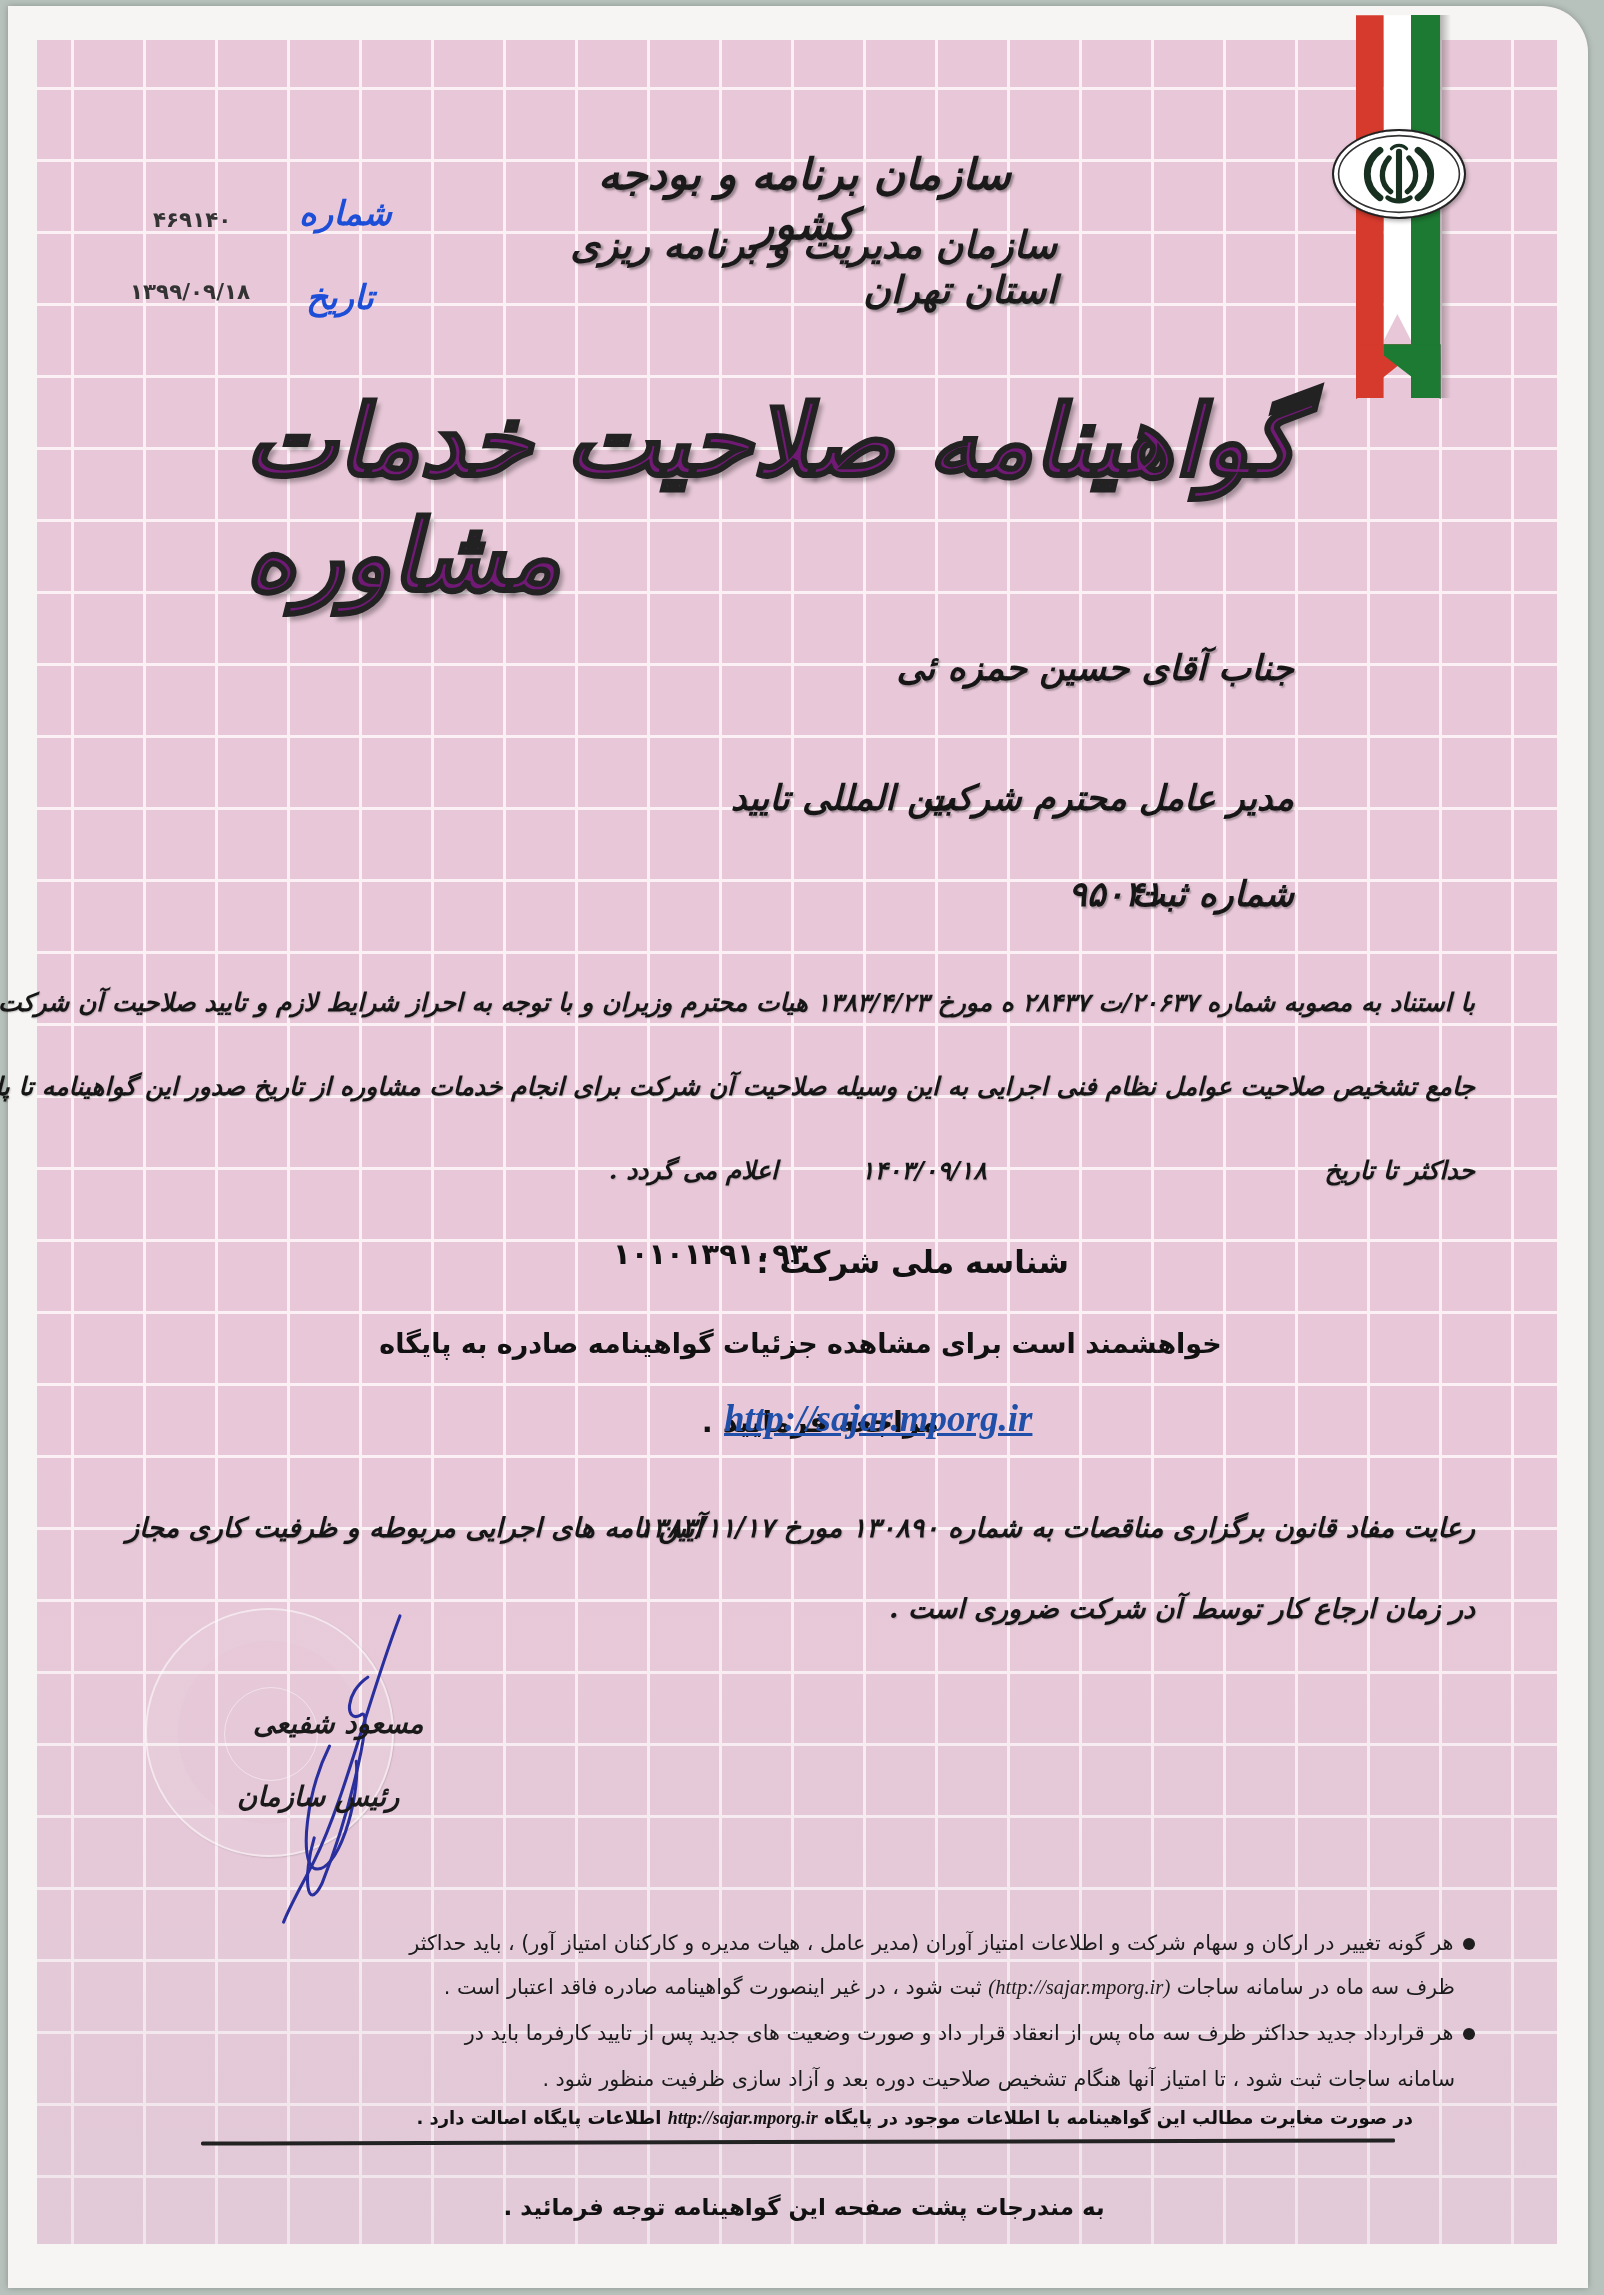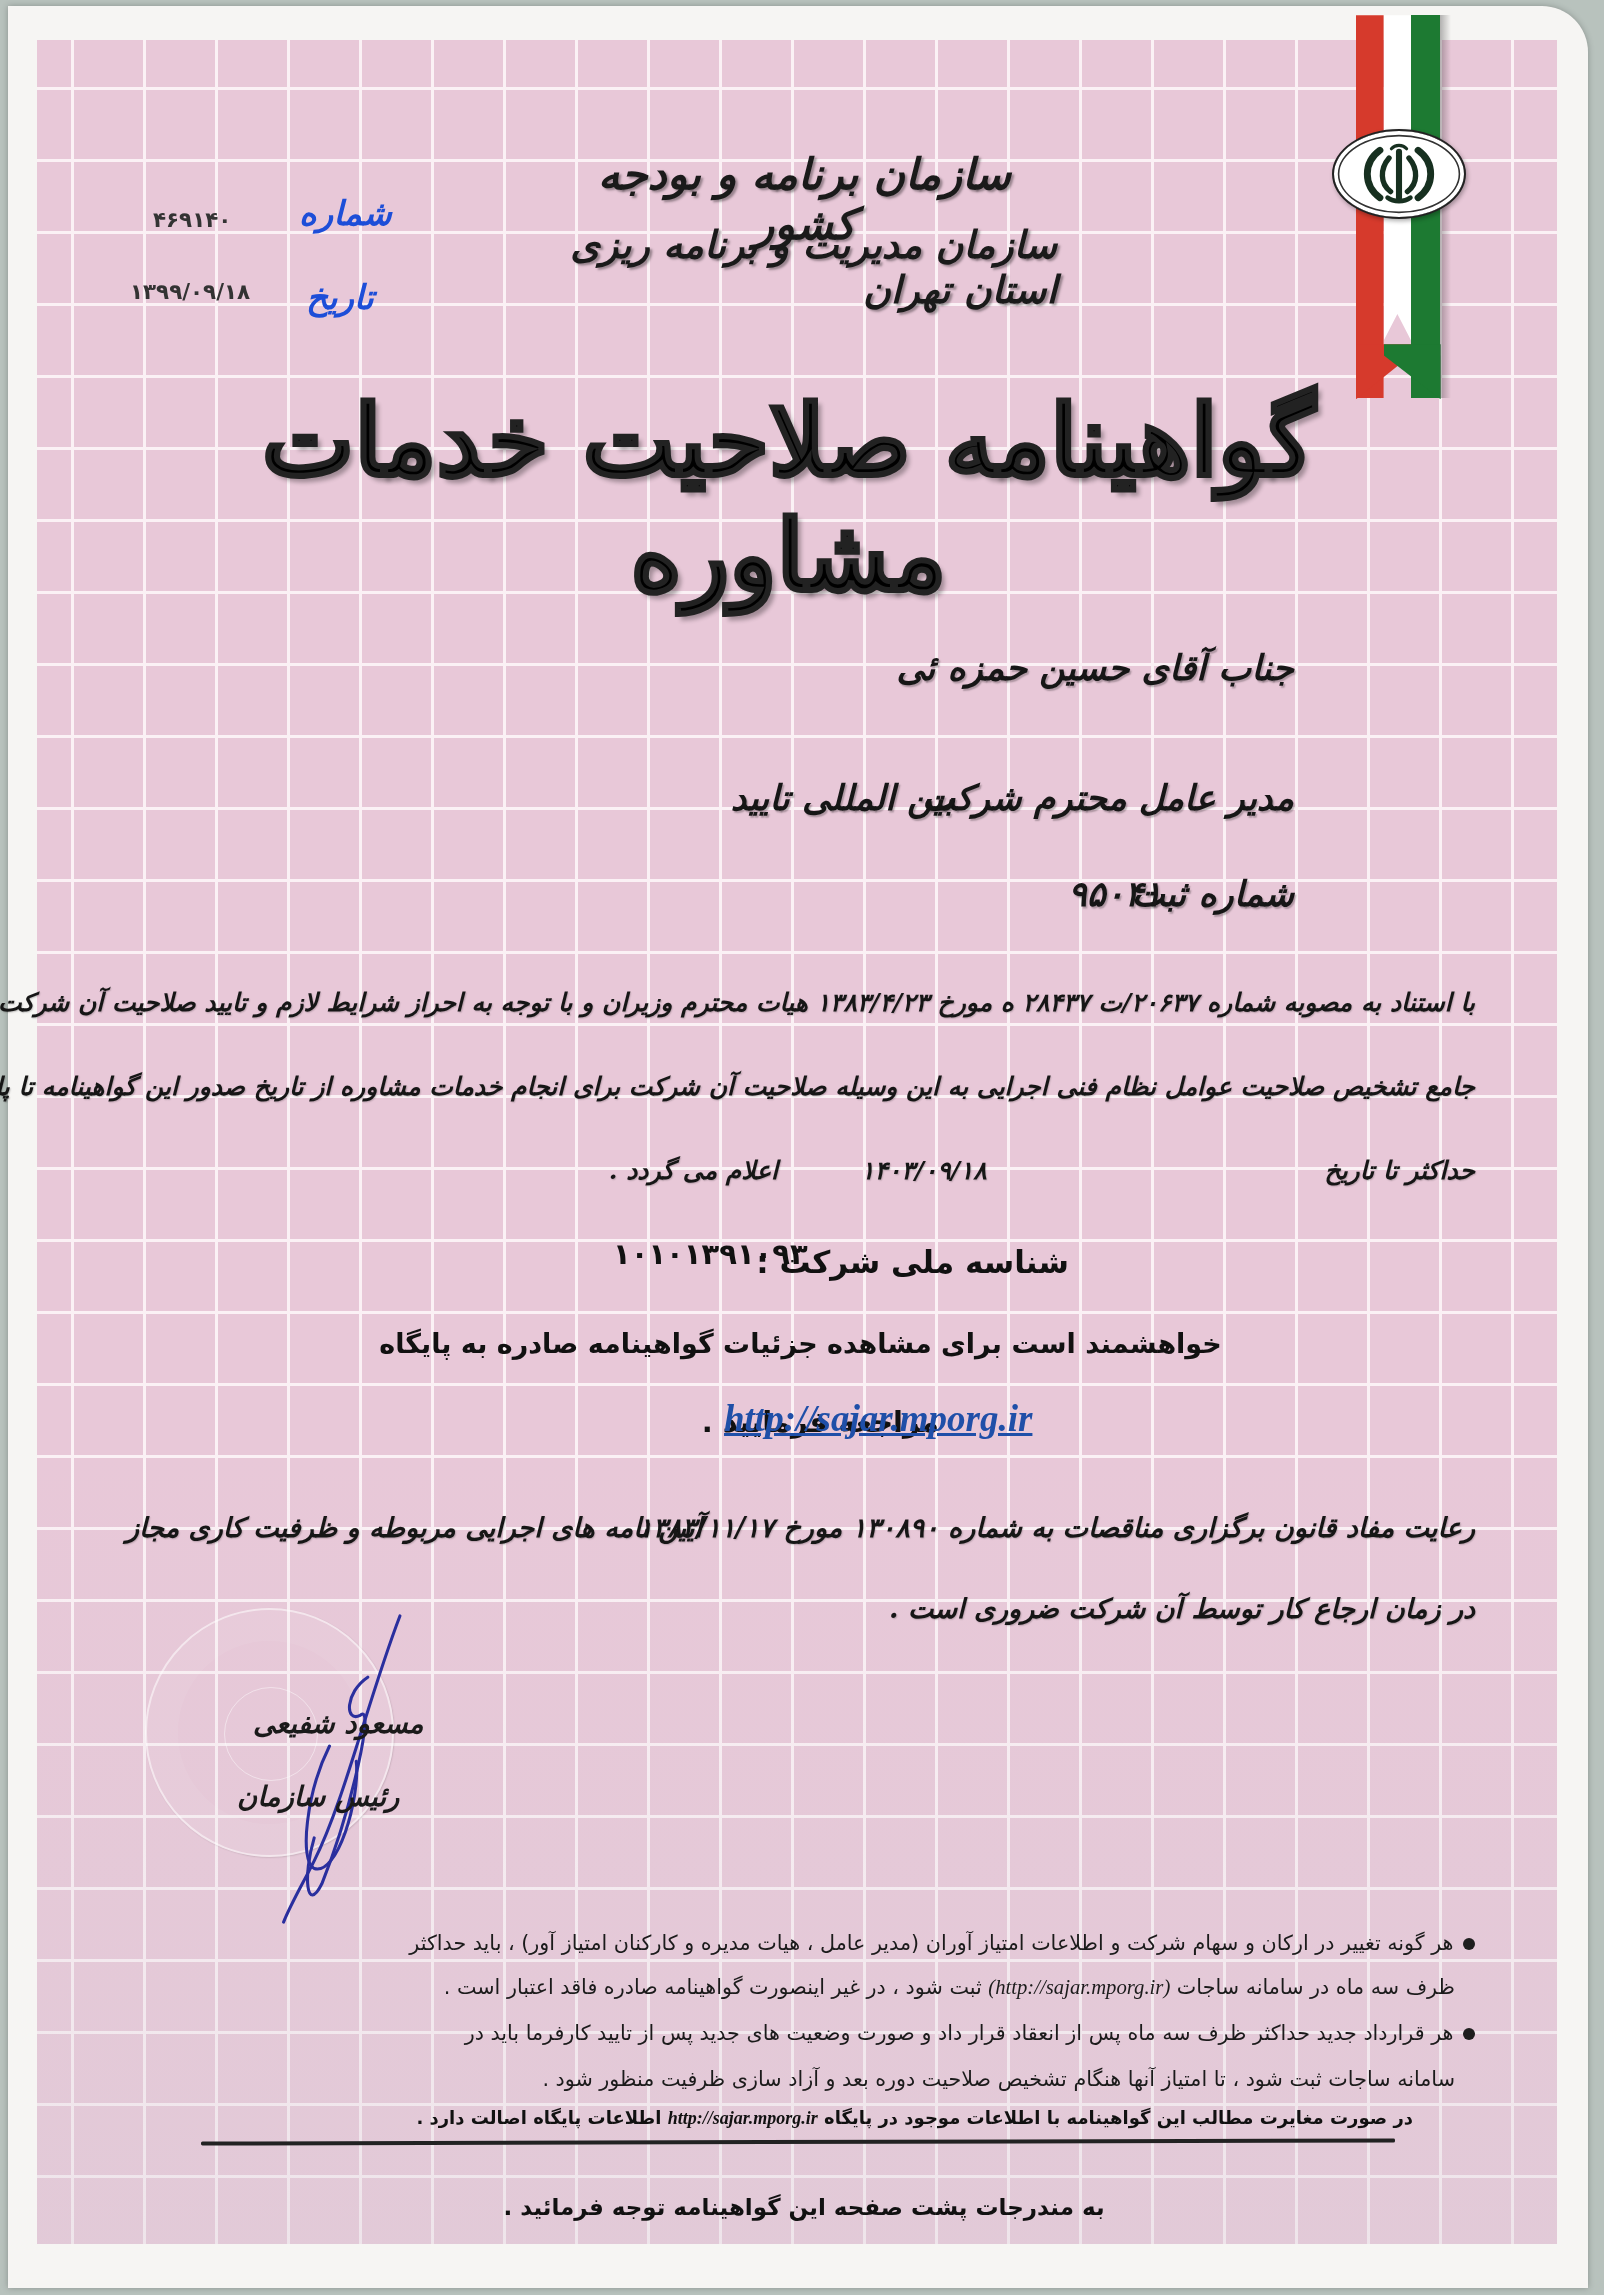--- a/index.html
+++ b/index.html
@@ -53,22 +53,22 @@
 
   
   .org1 { position:absolute; left:567px; top:149px; width:475px; text-align:center;
     font-size:43px; font-weight:bold; font-style:italic; color:#1a1a1a; text-shadow:2.3px 2.3px 2.3px rgba(0,0,0,0.35); }
   .org2 { position:absolute; left:536px; top:222px; width:521px; text-align:right;
     font-size:38px; font-weight:bold; font-style:italic; color:#1a1a1a; text-shadow:2.3px 2.3px 2.3px rgba(0,0,0,0.35); }
 
   .ref-label { font-size:34px; font-style:italic; font-weight:bold; color:#1d4ed8; }
   .ref-value { font-family:"DejaVu Sans", sans-serif; font-size:21.4px; font-weight:bold; color:#333; letter-spacing:1.5px; }
 
-  .title { position:absolute; left:245px; top:383px; width:1087px; text-align:center;
-    font-size:98px; font-weight:bold; color:#000000;
+  .title { position:absolute; left:245px; top:383px; width:1087px; text-align:left;
+    font-size:98px; font-weight:bold; font-style:italic; color:#701a75;
     -webkit-text-stroke:3.1px #222; text-shadow:4.6px 4.6px 4.6px rgba(0,0,0,0.3); letter-spacing:3.1px; }
 
   .line-cal { font-size:35px; font-style:italic; font-weight:bold; color:#161616; text-shadow:1.5px 1.5px 1.5px rgba(0,0,0,0.25); }
   .body-cal { font-size:25px; font-style:italic; font-weight:bold; color:#161616; text-shadow:0.8px 0.8px 1.5px rgba(0,0,0,0.2); white-space:nowrap; }
   .bold-sans { font-family:"DejaVu Sans", sans-serif; font-weight:bold; color:#111; }
   .link { font-family:"Liberation Serif", serif; font-style:italic; font-weight:bold; color:#1f4fa8; text-decoration:underline; }
   .note { font-family:"DejaVu Sans", sans-serif; font-size:20.7px; color:#1b1b1b; white-space:nowrap; }
   .note-i { font-family:"Liberation Serif", serif; font-style:italic; }
   .bullet { display:inline-block; width:12.3px; height:12.3px; border-radius:50%; background:#1e1e1e; vertical-align:middle; margin-left:9.2px; }
 

